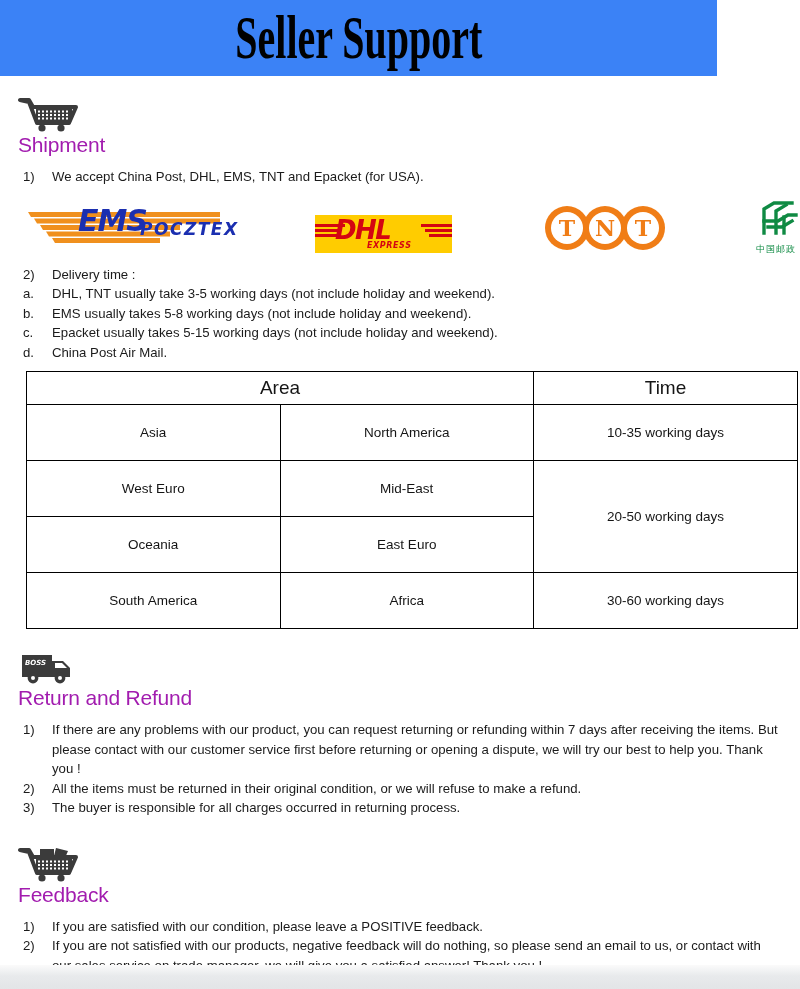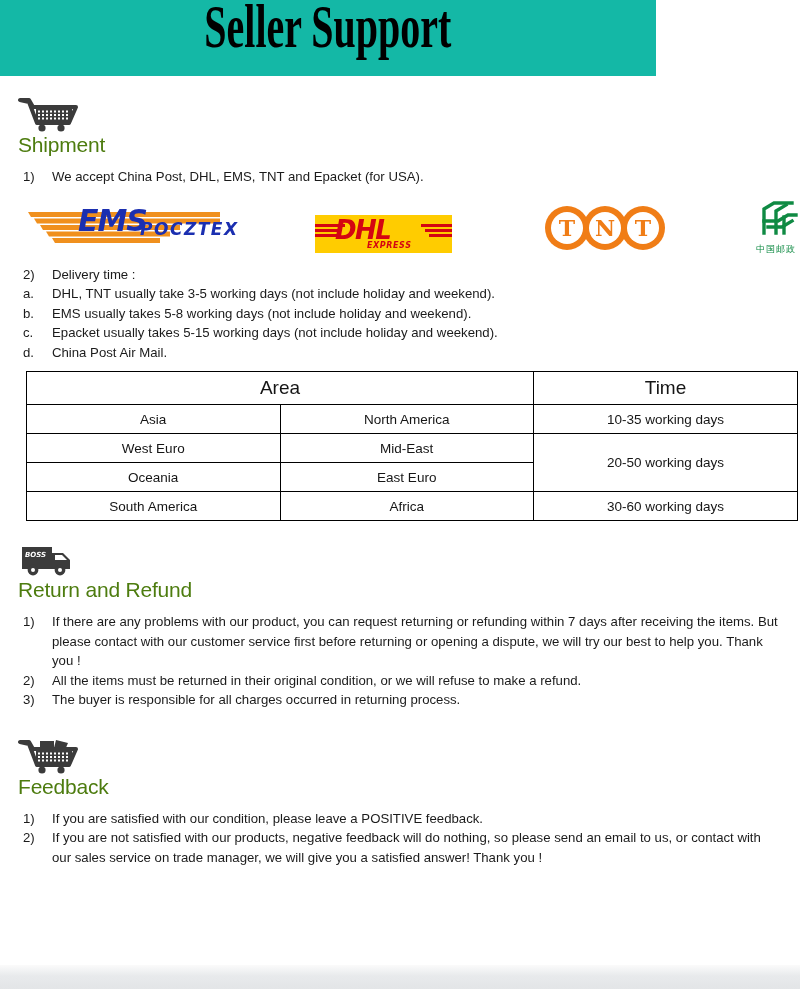--- a/index.html
+++ b/index.html
@@ -9,25 +9,25 @@
     height: 989px;
     background: #ffffff;
     font-family: "Liberation Sans", sans-serif;
     color: #1a1a1a;
     overflow: hidden;
     position: relative;
   }
 
   
   .banner {
-    width: 656px;
+    width: 717px;
     height: 76px;
-    background: #14b8a6;
+    background: #3b82f6;
     display: flex;
-    align-items: flex-start;
+    align-items: center;
     justify-content: center;
   }
   .banner-title {
     font-family: "Liberation Serif", serif;
     font-weight: bold;
     font-size: 54px;
     line-height: 1;
     color: #000000;
     letter-spacing: 0px;
     transform: scaleX(0.74) scaleY(1.12);
@@ -36,21 +36,21 @@
   }
 
   
   .content { padding: 0 18px; }
 
   .section-icon { height: 34px; margin-top: 22px; margin-bottom: 1px; font-style: italic; }
 
   .section-title {
     font-size: 21px;
     font-weight: normal;
-    color: #4d7c0f;
+    color: #a21caf;
     margin: 0 0 10px 0;
     letter-spacing: -0.2px;
   }
 
   .list { margin: 0; padding: 0; }
   .li {
     display: flex;
     font-size: 13.2px;
     line-height: 19.5px;
     color: #1b1b1b;
@@ -191,21 +191,21 @@
     color: #151515;
   }
   .ship-table .hd {
     font-size: 19px;
     height: 33px;
     padding: 2px 0;
   }
   .ship-table .cell {
     font-size: 13.5px;
     height: 29px;
-    padding: 6px 0;
+    padding: 20px 0;
   }
   .ship-table .time-cell { font-size: 13.5px; }
   .col-a { width: 235px; }
   .col-b { width: 265px; }
   .col-c { width: 264px; }
 
   
   .bottom-band {
     position: absolute;
     left: 0; bottom: 0;

